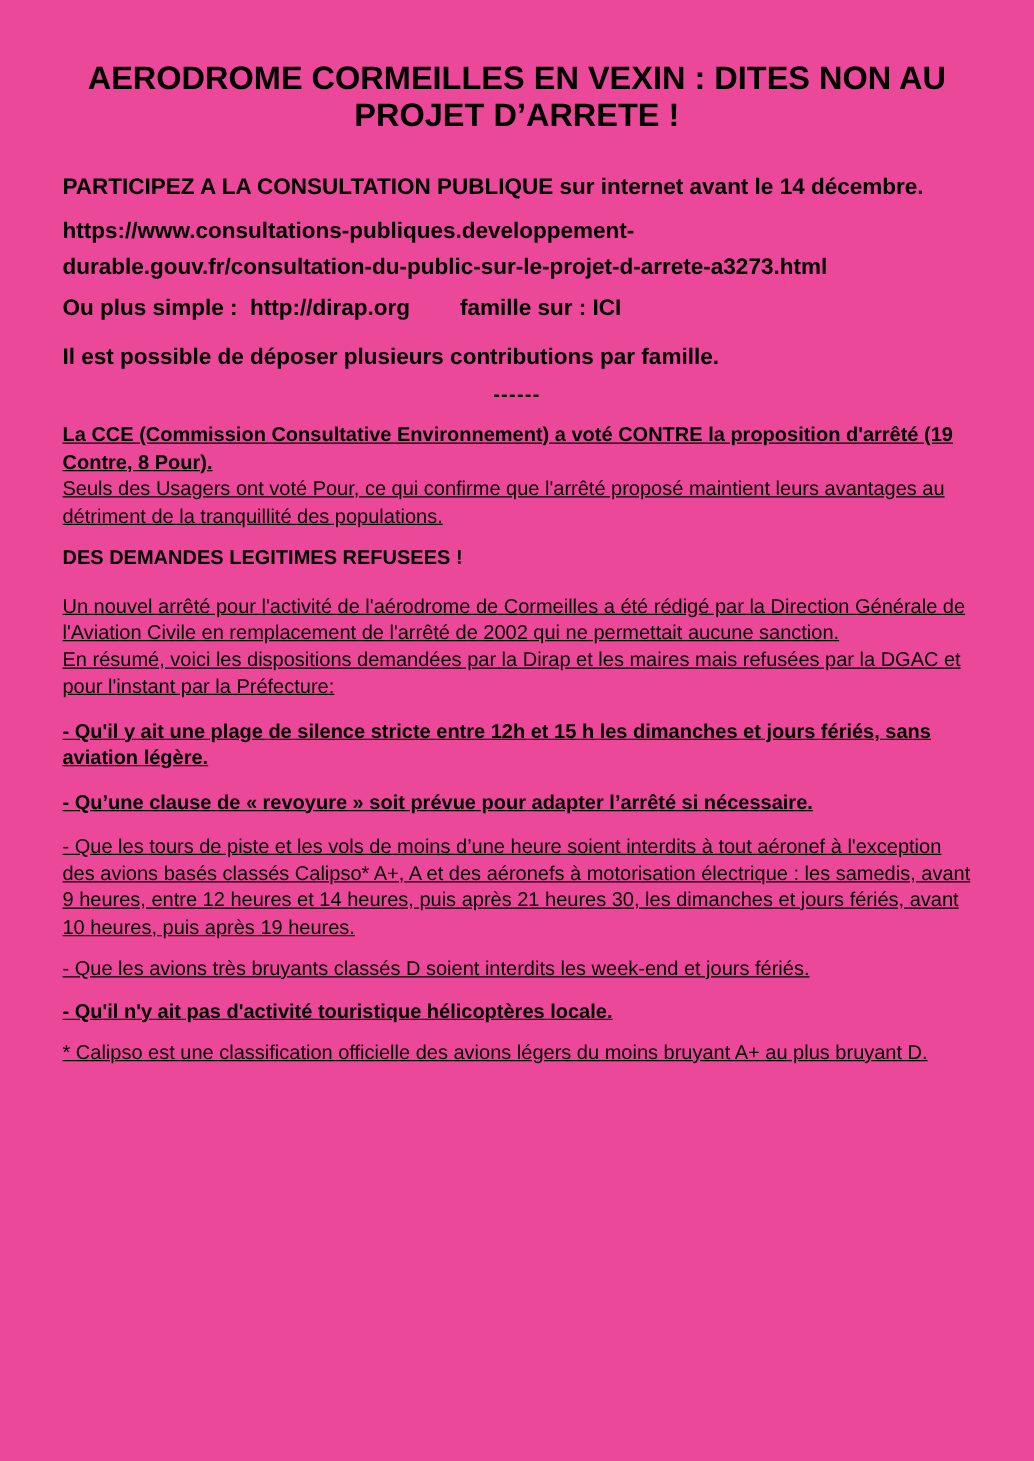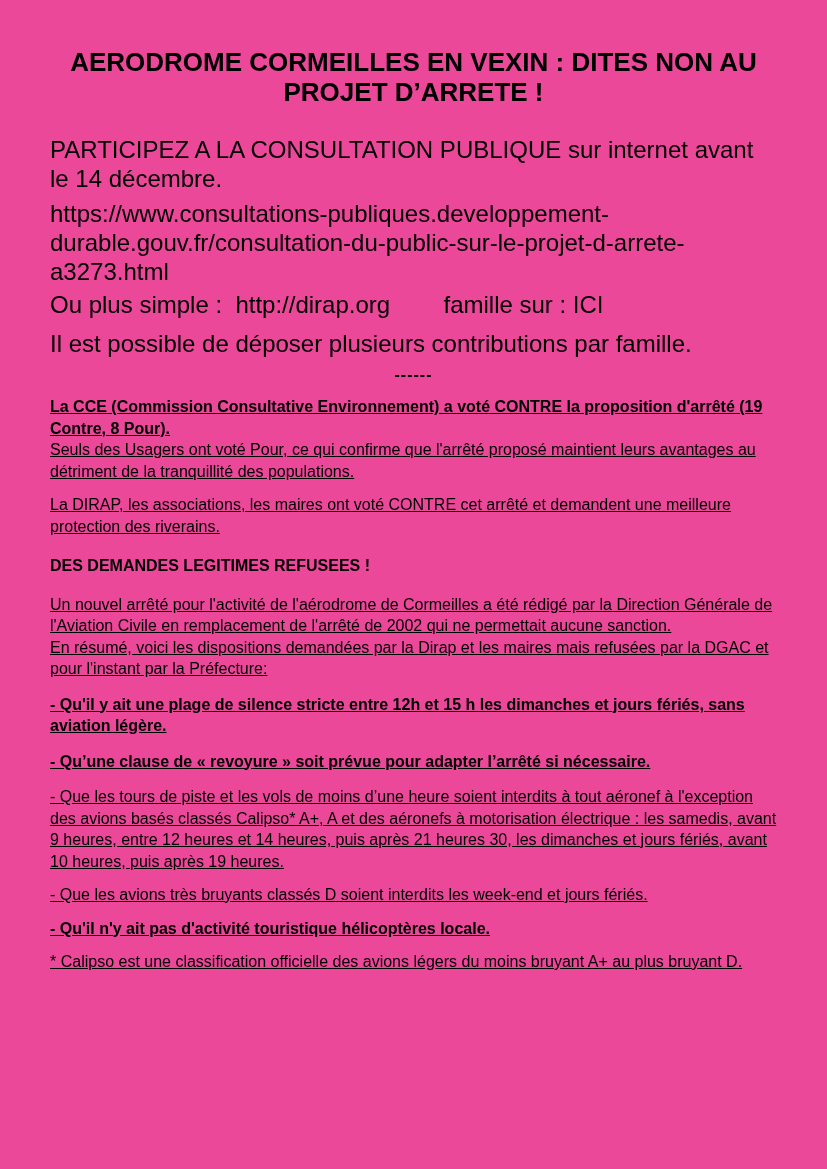--- a/index.html
+++ b/index.html
@@ -12,21 +12,21 @@
     box-sizing: border-box;
     width: 827px; height: 1169px;
     padding: 47px 50px 0 50px;
     background: #ec4899;
   }
   .title {
     font-size: 26px; font-weight: bold; text-align: center;
     line-height: 30px; margin: 0 0 28px 0;
   }
   .lead {
-    font-size: 24px; font-weight: normal;
+    font-size: 18px; font-weight: bold;
     line-height: 29px; margin: 0 0 6px 0;
   }
   .lead.url-block { margin-bottom: 4px; word-break: break-word; }
   .lead.simple { margin-bottom: 10px; white-space: pre-wrap; }
   .lead.last { margin-bottom: 0; }
   .separator {
     font-size: 16px; font-weight: bold; text-align: center;
     line-height: 22px; margin: 6px 0 10px 0; letter-spacing: 1px;
   }
   .body-p {
@@ -53,21 +53,20 @@
   <p class="lead url-block"><span>https://www.consultations-publiques.developpement-</span><br><span>durable.gouv.fr/consultation-du-public-sur-le-projet-d-arrete-a3273.html</span></p>
 
   <p class="lead simple">Ou plus simple :  http://dirap.org        famille sur : ICI</p>
 
   <p class="lead last">Il est possible de déposer plusieurs contributions par famille.</p>
 
   <div class="separator">------</div>
 
   <p class="body-p"><span class="b">La CCE (Commission Consultative Environnement) a voté CONTRE la proposition d'arrêté (19 Contre, 8 Pour).</span><br><span>Seuls des Usagers ont voté Pour, ce qui confirme que l'arrêté proposé maintient leurs avantages au détriment de la tranquillité des populations.</span></p>
 
-  <p class="body-p mb18">La DIRAP, les associations, les maires ont voté CONTRE cet arrêté et demandent une meilleure protection des riverains.</p>
 
   <p class="heading">DES DEMANDES LEGITIMES REFUSEES !</p>
 
   <p class="body-p mb14"><span>Un nouvel arrêté pour l'activité de l'aérodrome de Cormeilles a été rédigé par la Direction Générale de l'Aviation Civile en remplacement de l'arrêté de 2002 qui ne permettait aucune sanction.</span><br><span>En résumé, voici les dispositions demandées par la Dirap et les maires mais refusées par la DGAC et pour l'instant par la Préfecture:</span></p>
 
   <p class="body-p b mb14">- Qu'il y ait une plage de silence stricte entre 12h et 15 h les dimanches et jours fériés, sans aviation légère.</p>
 
   <p class="body-p b mb14">- Qu’une clause de « revoyure » soit prévue pour adapter l’arrêté si nécessaire.</p>
 
   <p class="body-p">- Que les tours de piste et les vols de moins d’une heure soient interdits à tout aéronef à l'exception des avions basés classés Calipso* A+, A et des aéronefs à motorisation électrique : les samedis, avant 9 heures, entre 12 heures et 14 heures, puis après 21 heures 30, les dimanches et jours fériés, avant 10 heures, puis après 19 heures.</p>

